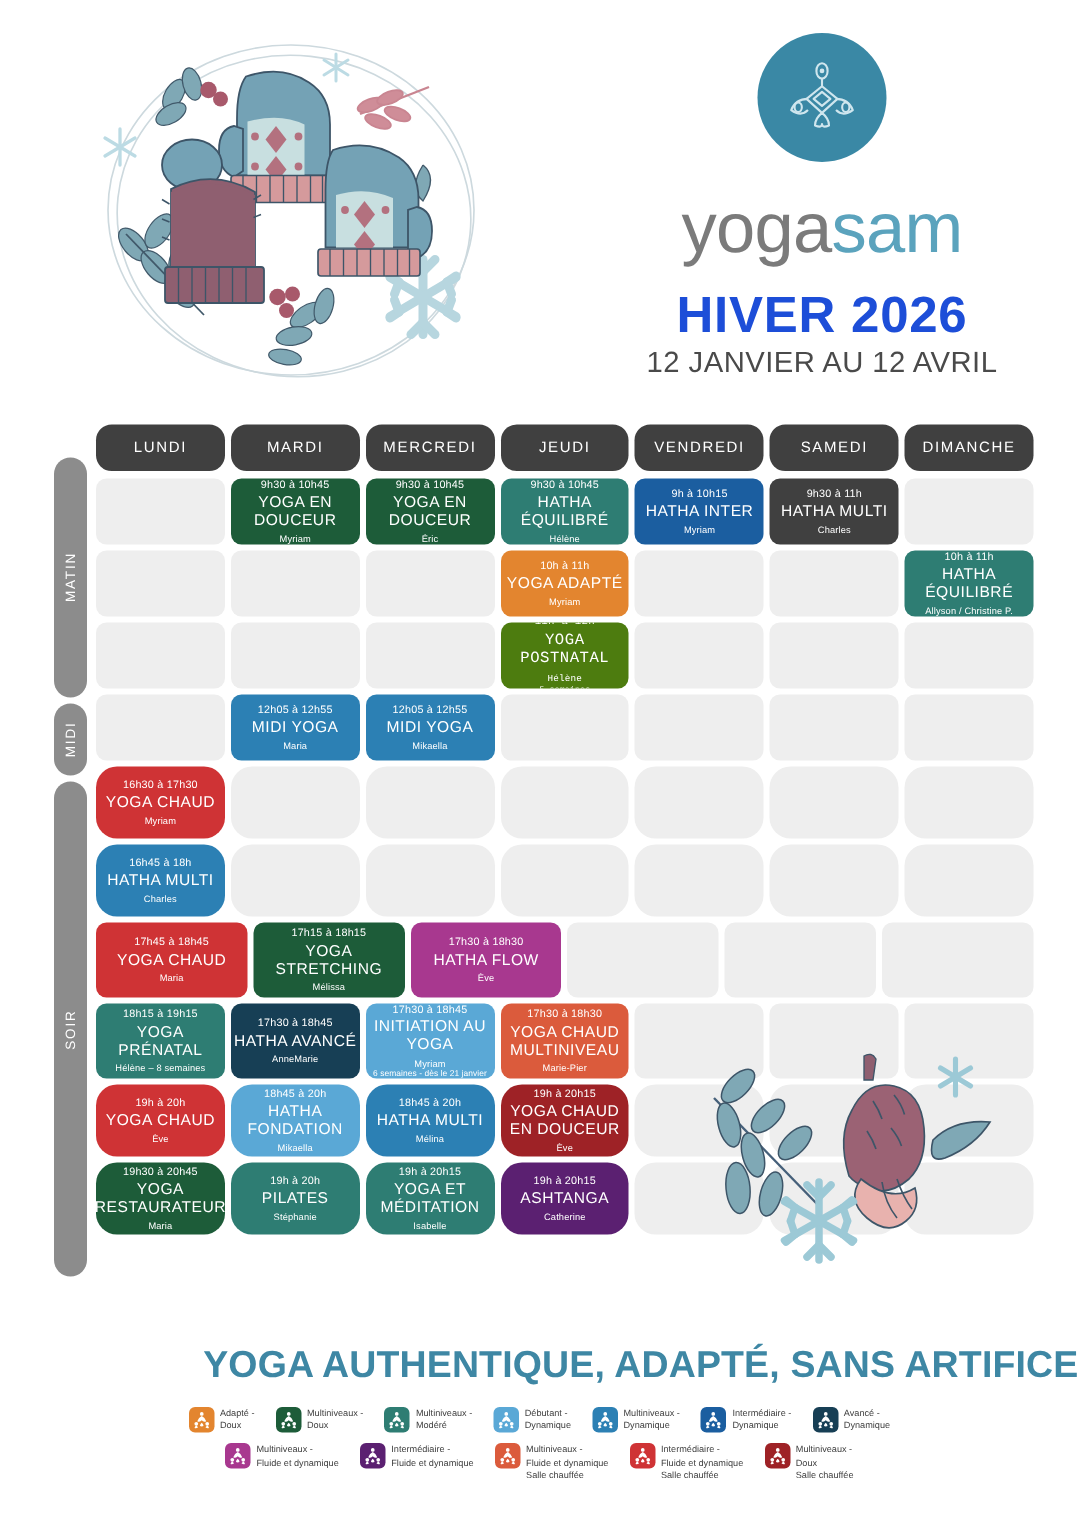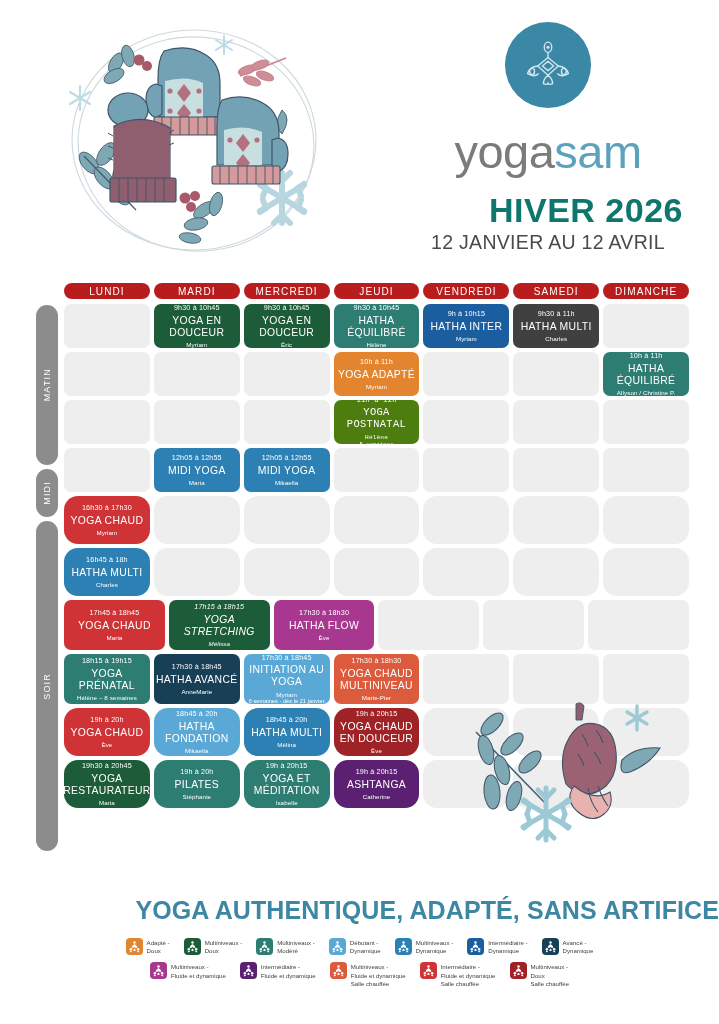--- a/index.html
+++ b/index.html
@@ -24,21 +24,21 @@
   }
   .wordmark {
     margin-top: 20px;
     font-size: 47px; line-height: 1; letter-spacing: -0.5px;
     font-weight: 400;
   }
   .wordmark .yoga { color: #7b7b7b; }
   .wordmark .sam { color: #5ba3bd; }
   .season {
     margin-top: 16px;
-    font-size: 34px; font-weight: 700; color: #0f766e; letter-spacing: 0.5px; text-align: right;
+    font-size: 34px; font-weight: 700; color: #1d4ed8; letter-spacing: 0.5px;
   }
   .dates {
     margin-top: 1px;
     font-size: 19.5px; font-weight: 400; color: #4a4a4a; letter-spacing: 0.3px;
   }
 
   
   .grid-wrap { position: absolute; left: 0; top: 283px; width: 719px; height: 582px; }
 
   .period-col { position: absolute; left: 36px; top: 22px; width: 22px; }
@@ -52,22 +52,22 @@
     writing-mode: vertical-rl; transform: rotate(180deg);
     white-space: nowrap;
   }
 
   .table { position: absolute; left: 64px; top: 0; width: 625px; }
 
   .row { display: flex; gap: 4px; margin-bottom: 4px; }
   .head-row { margin-bottom: 5px; }
 
   .dayhead {
-    flex: 1 1 0; height: 16px; border-radius: 10.5px;
-    background: #b91c1c; color: #fff;
+    flex: 1 1 0; height: 31px; border-radius: 10.5px;
+    background: #404040; color: #fff;
     display: flex; align-items: center; justify-content: center;
     font-size: 10px; letter-spacing: 1.1px; font-weight: 400;
   }
 
   .cell {
     flex: 1 1 0; border-radius: 7px; background: #eeeeee;
     display: flex; flex-direction: column;
     align-items: center; justify-content: center;
     text-align: center; color: #ffffff; padding: 2px 2px;
     overflow: hidden;
@@ -410,21 +410,21 @@
             <div class="cell empty"></div>
             <div class="cell empty"></div>
             <div class="cell empty"></div>
           </div>
           <div class="row r-h50">
             <div class="cell" style="background: rgb(207, 51, 53);">
               <div class="c-time">17h45 à 18h45</div>
               <div class="c-title">YOGA CHAUD</div>
               <div class="c-teach">Maria</div>
             </div>
-            <div class="cell" style="background: rgb(29, 92, 57); font-style: italic;">
+            <div class="cell" style="background: rgb(29, 92, 57);">
               <div class="c-time">17h15 à 18h15</div>
               <div class="c-title">YOGA STRETCHING</div>
               <div class="c-teach">Mélissa</div>
             </div>
             <div class="cell" style="background: rgb(168, 56, 143);">
               <div class="c-time">17h30 à 18h30</div>
               <div class="c-title">HATHA FLOW</div>
               <div class="c-teach">Ève</div>
             </div>
             <div class="cell empty"></div>

